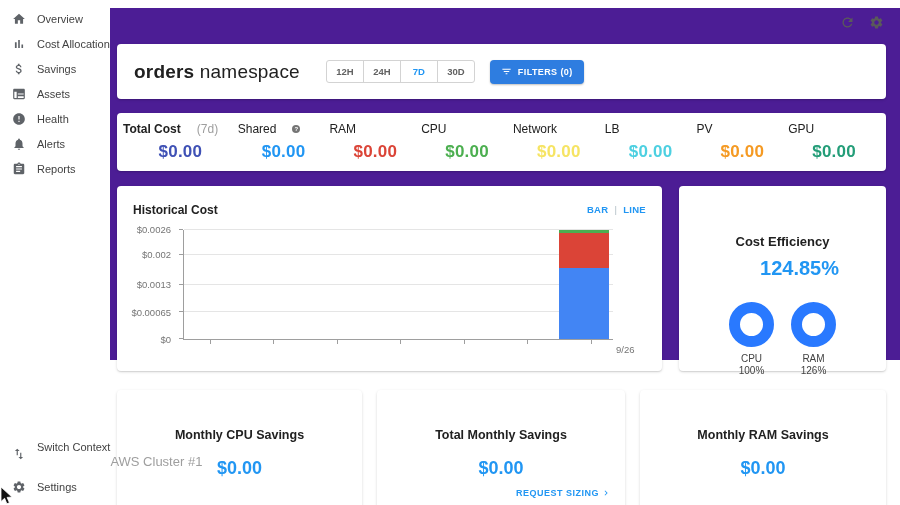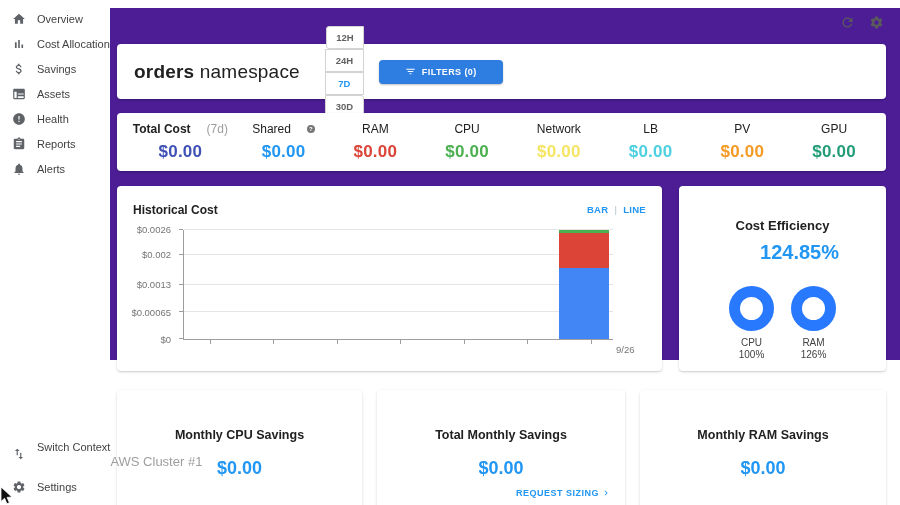--- a/index.html
+++ b/index.html
@@ -26,37 +26,37 @@
   .top-icons .tico { width:15px; height:15px; cursor:pointer; }
   .top-icons svg { width:15px; height:15px; fill:#5a5a5a; }
 
   .card { position:absolute; background:#fff; border-radius:4px;
     box-shadow:0 1px 3px rgba(0,0,0,0.14), 0 1px 1px rgba(0,0,0,0.08); }
 
   
   .header-card { left:7px; top:36px; width:769px; height:55px; display:flex; align-items:center; padding-left:17px; }
   .page-title { font-size:19px; color:#212121; margin-right:26px; letter-spacing:0.2px; }
   .page-title .bold { font-weight:bold; }
-  .btn-group { display:flex;flex-direction:column; }
+  .btn-group { display:flex; }
   .tr-btn { min-width:38px; height:23px; background:#fff; border:1px solid #d3d3d3; margin-left:-1px;
     font-size:9.5px; font-weight:bold; color:#616161; display:flex; align-items:center; justify-content:center;
     cursor:pointer; font-family:"Liberation Sans", sans-serif; }
   .tr-btn:first-child { border-radius:3px 0 0 3px; margin-left:0; }
   .tr-btn:last-child { border-radius:0 3px 3px 0; }
   .tr-btn.selected { color:#2196f3; }
   .filters-btn { margin-left:15px; height:24px; background:#2e7de0; border:none; border-radius:4px; color:#fff;
-    font-size:9px; font-weight:bold; letter-spacing:0.4px; padding:0 26px; display:flex; align-items:center; gap:6px;
+    font-size:9px; font-weight:bold; letter-spacing:0.4px; padding:0 11px; display:flex; align-items:center; gap:6px;
     cursor:pointer; box-shadow:0 1px 2px rgba(0,0,0,0.25); font-family:"Liberation Sans", sans-serif; }
   .filters-btn svg { width:11px; height:11px; fill:#fff; }
 
   
   .stats-card { left:7px; top:105px; width:769px; height:58px; display:flex; align-items:center; padding:0 6px; }
   .stat-col { flex:1; text-align:center; }
   .stat-col.wide { flex:1.25; }
-  .stat-label { font-size:12px; color:#212121; display:flex; align-items:center; justify-content:center; gap:16px; }
+  .stat-label { font-size:12px; color:#212121; display:flex; align-items:center; gap:16px; }
   .stat-label .lab-bold { font-weight:bold; }
   .stat-suffix { color:#9e9e9e; }
   .info-dot { width:8px; height:8px; border-radius:50%; background:#757575; color:#fff; font-size:6px;
     display:inline-flex; align-items:center; justify-content:center; font-weight:bold; cursor:pointer; }
   .stat-value { font-size:17px; font-weight:bold; margin-top:6px; letter-spacing:0.2px; }
 
   
   .chart-card { left:7px; top:178px; width:545px; height:185px; }
   .chart-title { position:absolute; left:16px; top:17px; font-size:12px; font-weight:bold; color:#212121; }
   .chart-toggle { position:absolute; right:16px; top:18px; display:flex; align-items:center; gap:6px;
@@ -69,21 +69,21 @@
     border-left:1px solid #9e9e9e; border-bottom:1px solid #9e9e9e; }
   .gridline { position:absolute; left:0; right:0; height:1px; background:#e5e5e5; }
   .ytick-mark { position:absolute; left:-5px; width:4px; height:1px; background:#9e9e9e; }
   .xtick-mark { position:absolute; bottom:-5px; width:1px; height:4px; background:#9e9e9e; }
   .chart-bar { position:absolute; left:87.5%; width:11.5%; bottom:0; height:100%;
     display:flex; flex-direction:column-reverse; justify-content:flex-start; }
   .chart-x-label { position:absolute; left:87.5%; width:11.5%; top:158px; text-align:center;
     font-size:9.5px; color:#757575; }
 
   
-  .eff-card { left:569px; top:178px; width:207px; height:185px; text-align:center; padding-top:32px; }
+  .eff-card { left:569px; top:178px; width:207px; height:185px; text-align:center; padding-top:48px; }
   .eff-title { font-size:13px; font-weight:bold; color:#212121; }
   .eff-value { font-size:20px; font-weight:bold; color:#2196f3; margin-top:8px;margin-left:34px; }
   .donut-row { display:flex; justify-content:center; gap:17px; margin-top:22px; }
   .donut-wrap { display:flex; flex-direction:column; align-items:center; }
   .donut { width:45px; height:45px; border-radius:50%; border:11px solid #2979ff; background:#fff; }
   .donut-label { font-size:10px; color:#424242; margin-top:6px; line-height:12px; }
   .donut-pct { font-size:10px; color:#424242; line-height:12px; }
 
   
   .sav-card { top:382px; height:140px; text-align:center; }
@@ -141,32 +141,32 @@
         <span class="ic">
           <svg viewBox="0 0 24 24">
               <path d="M12 2C6.48 2 2 6.48 2 12s4.48 10 10 10 10-4.48 10-10S17.52 2 12 2zm1 15h-2v-2h2v2zm0-4h-2V7h2v6z"></path>
             </svg>
           </span>
         <span class="side-label">Health</span>
       </div>
       <div class="side-item">
         <span class="ic">
           <svg viewBox="0 0 24 24">
+              <path d="M12 22c1.1 0 2-.9 2-2h-4c0 1.1.9 2 2 2zm6-6v-5c0-3.07-1.63-5.64-4.5-6.32V4c0-.83-.67-1.5-1.5-1.5s-1.5.67-1.5 1.5v.68C7.64 5.36 6 7.92 6 11v5l-2 2v1h16v-1l-2-2z"></path>
+            </svg>
+          </span>
+        <span class="side-label">Alerts</span>
+      </div>
+      <div class="side-item">
+        <span class="ic">
+          <svg viewBox="0 0 24 24">
               <path d="M19 3h-4.18C14.4 1.84 13.3 1 12 1c-1.3 0-2.4.84-2.82 2H5c-1.1 0-2 .9-2 2v14c0 1.1.9 2 2 2h14c1.1 0 2-.9 2-2V5c0-1.1-.9-2-2-2zm-7 0c.55 0 1 .45 1 1s-.45 1-1 1-1-.45-1-1 .45-1 1-1zm2 14H7v-2h7v2zm3-4H7v-2h10v2zm0-4H7V7h10v2z"></path>
             </svg>
           </span>
         <span class="side-label">Reports</span>
-      </div>
-      <div class="side-item">
-        <span class="ic">
-          <svg viewBox="0 0 24 24">
-              <path d="M12 22c1.1 0 2-.9 2-2h-4c0 1.1.9 2 2 2zm6-6v-5c0-3.07-1.63-5.64-4.5-6.32V4c0-.83-.67-1.5-1.5-1.5s-1.5.67-1.5 1.5v.68C7.64 5.36 6 7.92 6 11v5l-2 2v1h16v-1l-2-2z"></path>
-            </svg>
-          </span>
-        <span class="side-label">Alerts</span>
       </div>
     </div>
 
     <div class="side-footer">
       <div class="side-item two-line">
         <span class="ic">
           <svg viewBox="0 0 24 24">
               <path d="M16 17.01V10h-2v7.01h-3L15 21l4-3.99h-3zM9 3L5 6.99h3V14h2V6.99h3L9 3z"></path>
             </svg>
           </span>

